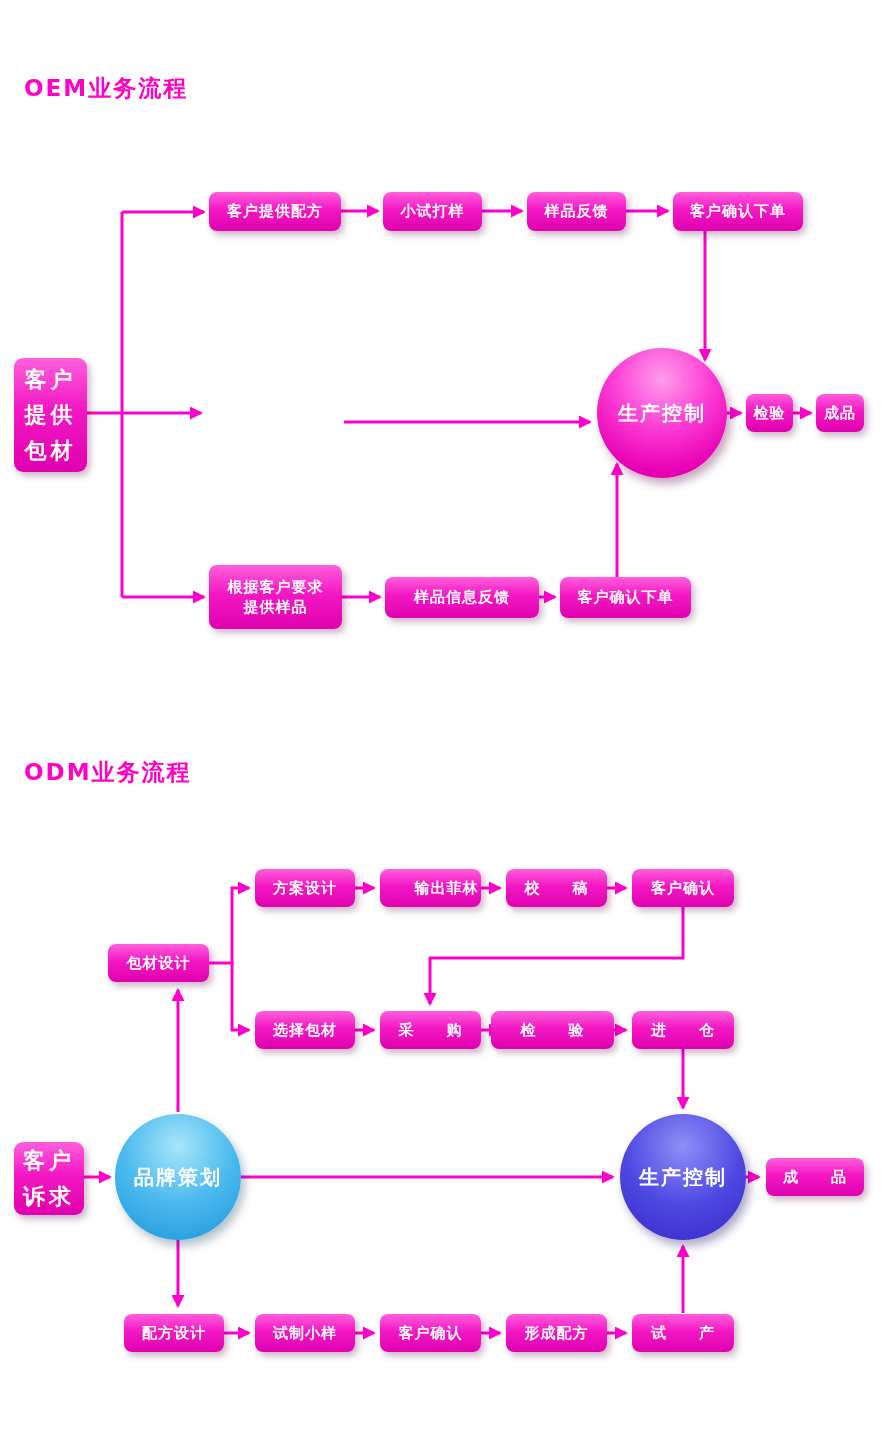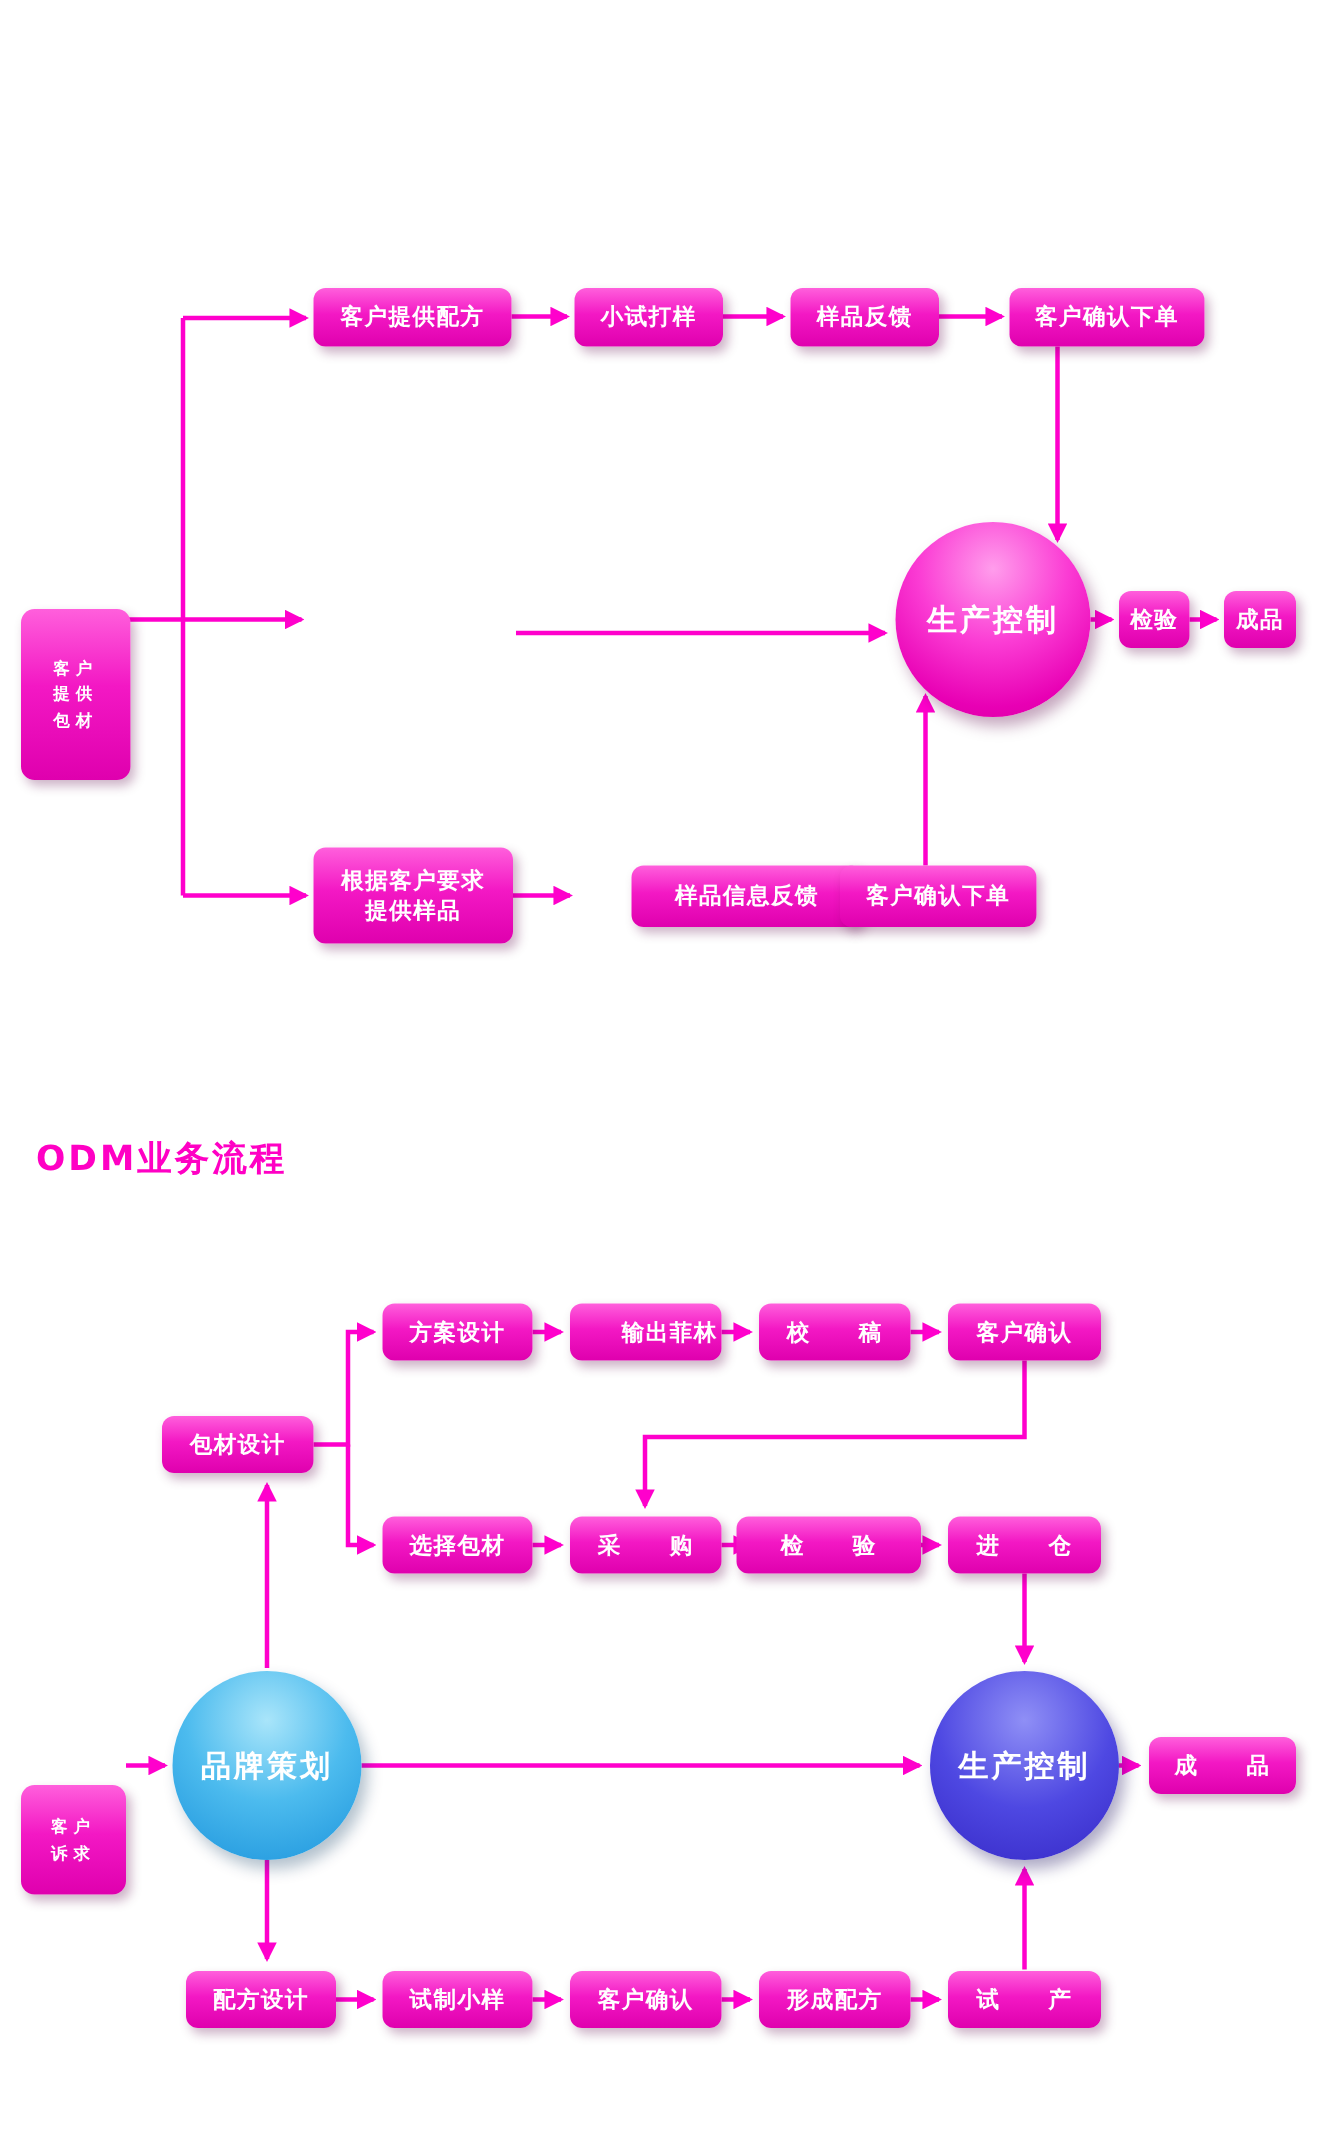--- a/index.html
+++ b/index.html
@@ -37,25 +37,24 @@
     font-weight: bold;
     font-size: 15px;
     line-height: 1.35;
     letter-spacing: 1px;
     white-space: pre-line;
     border-radius: 8px;
     background: linear-gradient(180deg, #ff5fdc 0%, #f318c4 45%, #df00ae 100%);
     box-shadow: 3px 4px 7px rgba(90, 0, 70, 0.30);
   }
   .node.src {
-    font-size: 11px;
+    font-size: 22px;
     letter-spacing: 4px;
     line-height: 1.6;
     border-radius: 9px;
-    margin-top: 48px;
   }
   .node.light {
     background: linear-gradient(180deg, #ff93e8 0%, #ff5ad9 55%, #fb3ad0 100%);
   }
   .node.circle {
     border-radius: 50%;
     font-size: 20px;
     letter-spacing: 2px;
   }
   .node.circle.oem-circle {
@@ -115,37 +114,38 @@
       <path d="M746,1177 H759" marker-end="url(#arr)"></path>
       <path d="M178,1240 V1306" marker-end="url(#arr)"></path>
       <path d="M224,1333 H249" marker-end="url(#arr)"></path>
       <path d="M355,1333 H374" marker-end="url(#arr)"></path>
       <path d="M481,1333 H500" marker-end="url(#arr)"></path>
       <path d="M607,1333 H626" marker-end="url(#arr)"></path>
       <path d="M683,1313 V1246" marker-end="url(#arr)"></path>
     </g>
   </svg>
 
+  <div class="title" style="left:24px; top:73px;">OEM业务流程</div>
 
   <div class="node src" style="left:14px; top:358px; width:73px; height:114px;">客户
 提供
 包材</div>
 
   <div class="node" style="left:209px; top:192px; width:132px; height:39px;">客户提供配方</div>
   <div class="node" style="left:383px; top:192px; width:99px; height:39px;">小试打样</div>
   <div class="node" style="left:527px; top:192px; width:99px; height:39px;">样品反馈</div>
   <div class="node" style="left:673px; top:192px; width:130px; height:39px;">客户确认下单</div>
 
   <div class="node circle oem-circle" style="left:597px; top:348px; width:130px; height:130px;">生产控制</div>
   <div class="node" style="left:746px; top:394px; width:47px; height:38px;">检验</div>
   <div class="node" style="left:816px; top:394px; width:48px; height:38px;">成品</div>
 
   <div class="node" style="left:209px; top:565px; width:133px; height:64px;">根据客户要求
 提供样品</div>
-  <div class="node" style="left:385px; top:577px; width:154px; height:41px;margin-left:36px;">样品信息反馈</div>
+  <div class="node" style="left:385px; top:577px; width:154px; height:41px;">样品信息反馈</div>
   <div class="node" style="left:560px; top:577px; width:131px; height:41px;">客户确认下单</div>
 
   <div class="title" style="left:24px; top:757px;">ODM业务流程</div>
 
   <div class="node src" style="left:14px; top:1142px; width:70px; height:73px;">客户
 诉求</div>
   <div class="node circle brand-circle" style="left:115px; top:1114px; width:126px; height:126px;">品牌策划</div>
   <div class="node" style="left:108px; top:944px; width:101px; height:38px;">包材设计</div>
 
   <div class="node" style="left:255px; top:869px; width:100px; height:38px;">方案设计</div>

